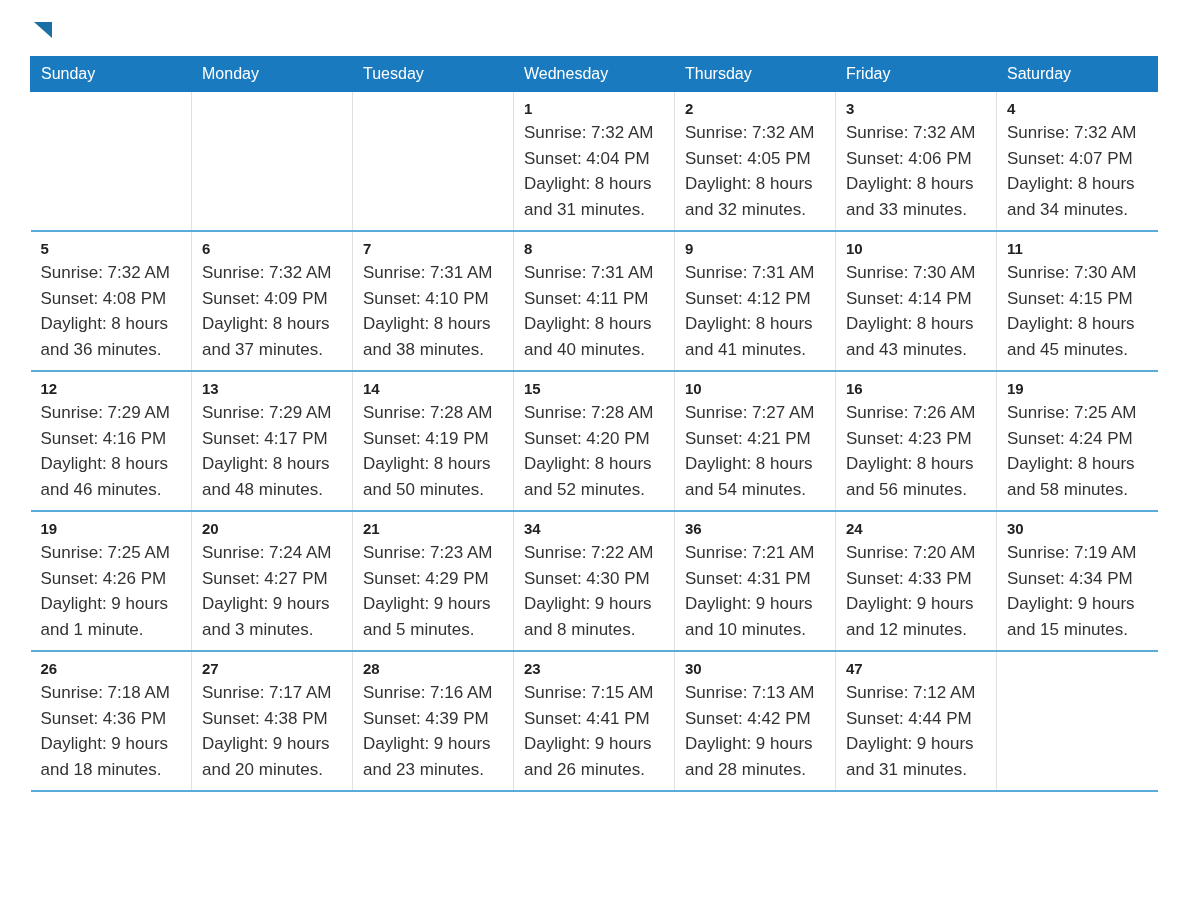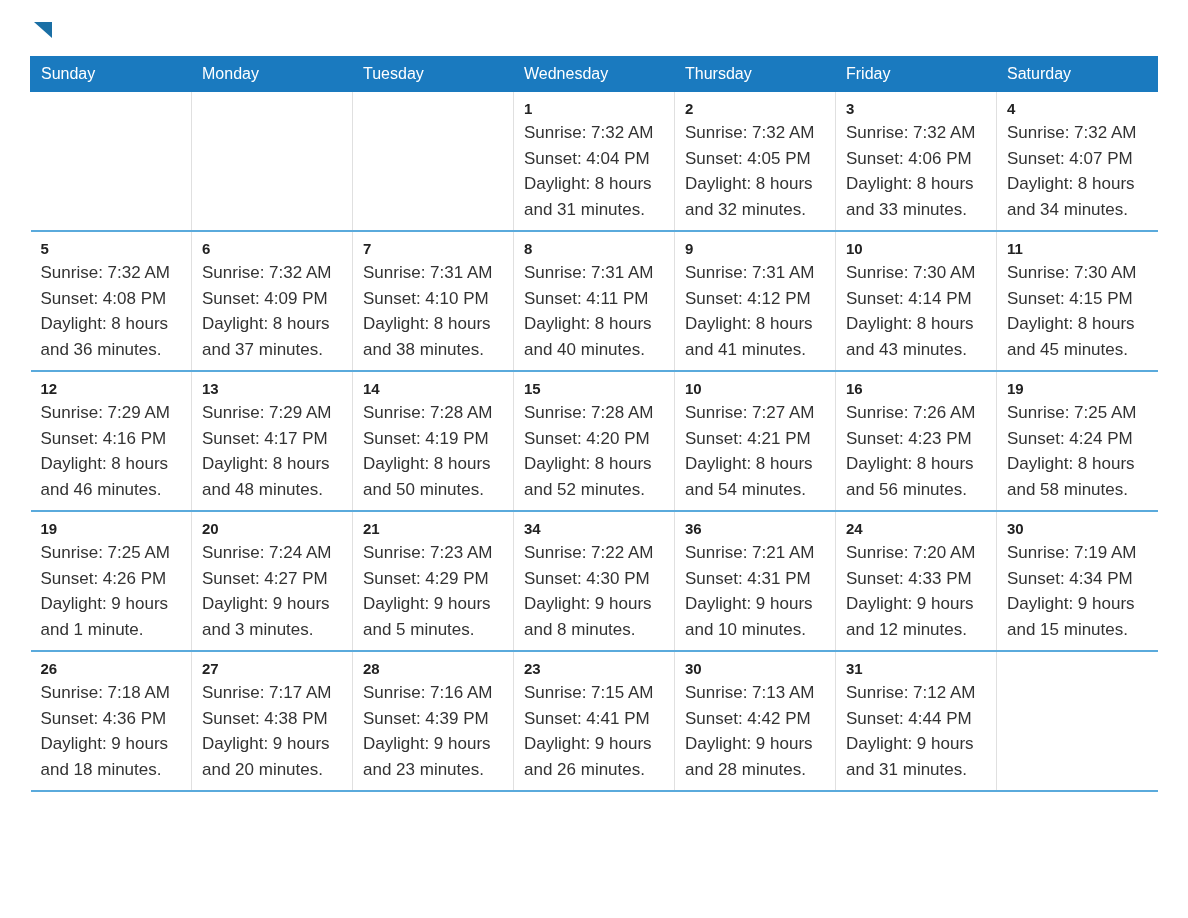--- a/index.html
+++ b/index.html
@@ -253,19 +253,19 @@
         </td>
         <td>
           <span class="day-num">23</span>
           <div class="day-info">Sunrise: 7:15 AM<br>Sunset: 4:41 PM<br>Daylight: 9 hours<br>and 26 minutes.</div>
         </td>
         <td>
           <span class="day-num">30</span>
           <div class="day-info">Sunrise: 7:13 AM<br>Sunset: 4:42 PM<br>Daylight: 9 hours<br>and 28 minutes.</div>
         </td>
         <td>
-          <span class="day-num">31</span>
+          <span class="day-num">47</span>
           <div class="day-info">Sunrise: 7:12 AM<br>Sunset: 4:44 PM<br>Daylight: 9 hours<br>and 31 minutes.</div>
         </td>
         <td class="empty-cell"></td>
       </tr>
     </tbody>
 </table>
 
 </body></html>

